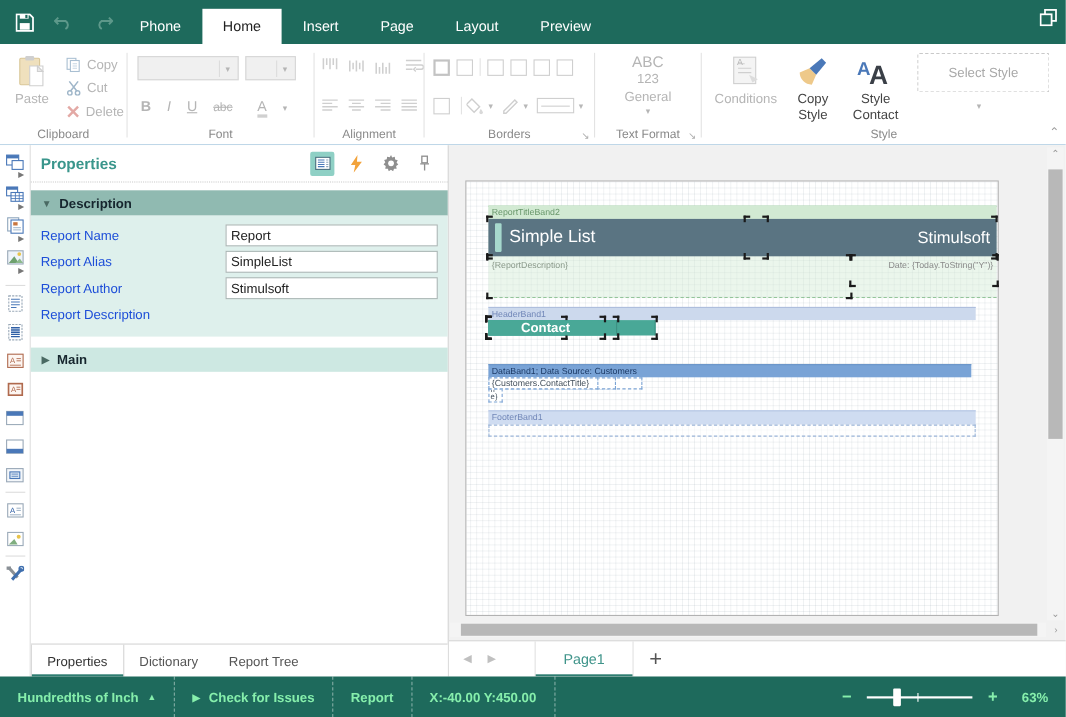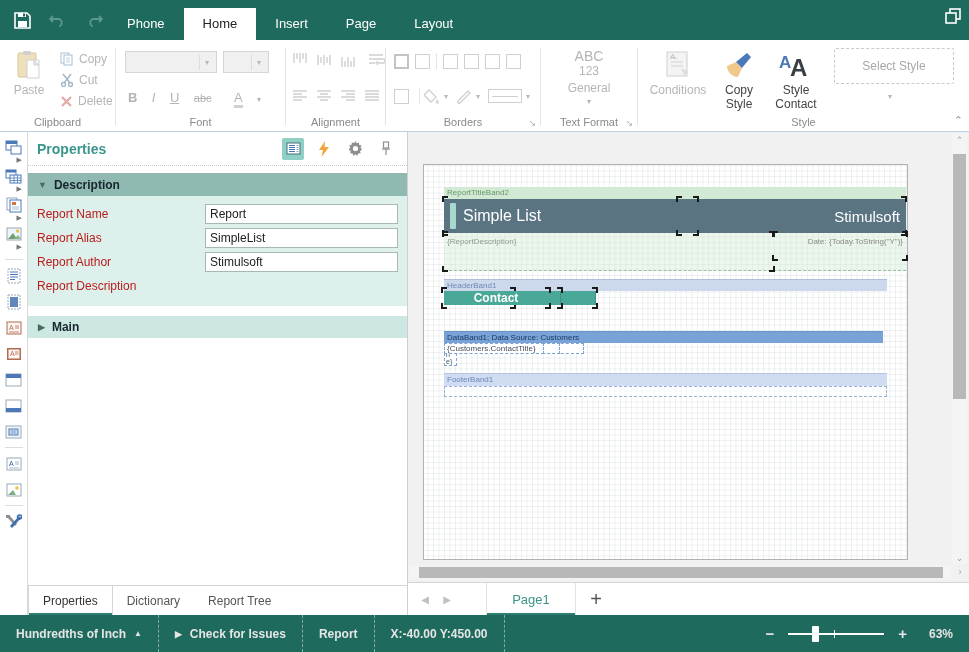--- a/index.html
+++ b/index.html
@@ -47,21 +47,21 @@
   .p-head{height:34px;display:flex;align-items:center;padding-left:9px;border-bottom:1px dotted #c9c9c9}
   .p-title{color:#3a968c;font-weight:bold;font-size:14px}
   .p-tools{margin-left:auto;display:flex;align-items:center;gap:9px;padding-right:10px}
   .ptool{width:22px;height:22px;display:flex;align-items:center;justify-content:center;border-radius:2px}
   .ptool.on{background:#8fd0c5}
   .sect-desc{background:#90bab1;color:#16262e;font-weight:bold;font-size:12px;height:23px;display:flex;align-items:center;padding-left:10px;gap:7px;margin-top:7px}
   .sect-main{background:#cde8e2;color:#16262e;font-weight:bold;font-size:12px;height:22px;display:flex;align-items:center;padding-left:10px;gap:7px;margin-top:10px}
   .caret{font-size:9px;color:#4a6a63}
   .fields{background:#def0ec;padding:6px 0 8px}
   .frow{display:flex;align-items:center;height:24px;padding:0 9px}
-  .frow label{flex:0 0 168px;font-size:12px;color:#b91c1c}
+  .frow label{flex:0 0 168px;font-size:12px;color:#1d4ed8}
   .frow input{flex:1;height:20px;border:1px solid #a9b6b4;background:#fff;font-size:12px;padding:0 4px;color:#222;font-family:"Liberation Sans",sans-serif}
   .p-tabs{position:absolute;left:0;right:0;bottom:0;height:30px;border-top:1px solid #d5d5d5;display:flex;align-items:stretch;background:#fff}
   .ptab{padding:0 14px;font-size:12px;color:#555;display:flex;align-items:center;position:relative}
   .ptab.active{color:#333;border-left:1px solid #d5d5d5;border-right:1px solid #d5d5d5}
   .ptab.active::after{content:"";position:absolute;left:0;right:0;bottom:0;height:2px;background:#2e7d71}
 
   
   .canvas{flex:1;background:#f1f1f1;position:relative;overflow:hidden}
   .scrollzone{position:absolute;inset:0;bottom:33px}
   .page{position:absolute;left:15px;top:32px;width:485px;height:396px;background:#fff;border:1px solid #b2b2b2;
@@ -106,21 +106,21 @@
   .hsright{position:absolute;right:2px;bottom:3px;width:14px;height:13px;color:#9a9a9a;font-size:9px;text-align:center;line-height:13px}
 
   
   .pagetabs{position:absolute;left:0;right:0;bottom:0;height:33px;background:#fff;border-top:1px solid #d5d5d5;display:flex;align-items:stretch}
   .pnav{width:22px;display:flex;align-items:center;justify-content:center;color:#c0c0c0;font-size:10px}
   .pagetab{width:90px;margin-left:28px;display:flex;align-items:center;justify-content:center;font-size:13px;color:#3f948a;position:relative;border-left:1px solid #e2e2e2;border-right:1px solid #e2e2e2}
   .pagetab::after{content:"";position:absolute;left:0;right:0;bottom:0;height:2px;background:#2e7d71}
   .addpage{width:40px;display:flex;align-items:center;justify-content:center;font-size:20px;color:#555}
 
   
-  .statusbar{position:absolute;left:0;right:0;bottom:0;height:37px;background:#1e6a5c;display:flex;align-items:center;color:#e5e5e5;font-size:12px;font-weight:bold}
+  .statusbar{position:absolute;left:0;right:0;bottom:0;height:37px;background:#1e6a5c;display:flex;align-items:center;color:#86efac;font-size:12px;font-weight:bold}
   .seg{height:100%;display:flex;align-items:center;padding:0 16px;border-right:1px dashed rgba(255,255,255,.45);gap:8px;white-space:nowrap}
   .zoomctl{margin-left:auto;display:flex;align-items:center;gap:14px;padding-right:16px}
   .ztrack{position:relative;width:96px;height:16px}
   .ztrack .line{position:absolute;left:0;right:0;top:7px;height:2px;background:#fff}
   .ztrack .tick{position:absolute;left:46px;top:4px;width:1px;height:8px;background:#fff}
   .ztrack .handle{position:absolute;left:24px;top:0;width:7px;height:16px;background:#fff;border-radius:1px}
   .zbtn{font-size:15px;font-weight:bold}
 </style>
 </head>
 <body>
@@ -149,20 +149,21 @@
             <path d="M16.5 6h-9a5 4.5 0 0 0 0 7.5" fill="none" stroke="#5d988a" stroke-width="1.8"></path>
           </svg>
       </div>
     </div>
     <div class="tabs">
       <div class="tab">Phone</div>
       <div class="tab active">Home</div>
       <div class="tab">Insert</div>
       <div class="tab">Page</div>
       <div class="tab">Layout</div>
+      <div class="tab">Preview</div>
     </div>
     <div class="win-restore">
       <svg width="16" height="16" viewBox="0 0 16 16">
           <rect x="5" y="1" width="10" height="10" fill="#1e6a5c" stroke="#fff" stroke-width="1.6"></rect>
           <rect x="1" y="5" width="10" height="10" fill="#1e6a5c" stroke="#fff" stroke-width="1.6"></rect>
         </svg>
     </div>
   </div>
 
   <div class="ribbon">

